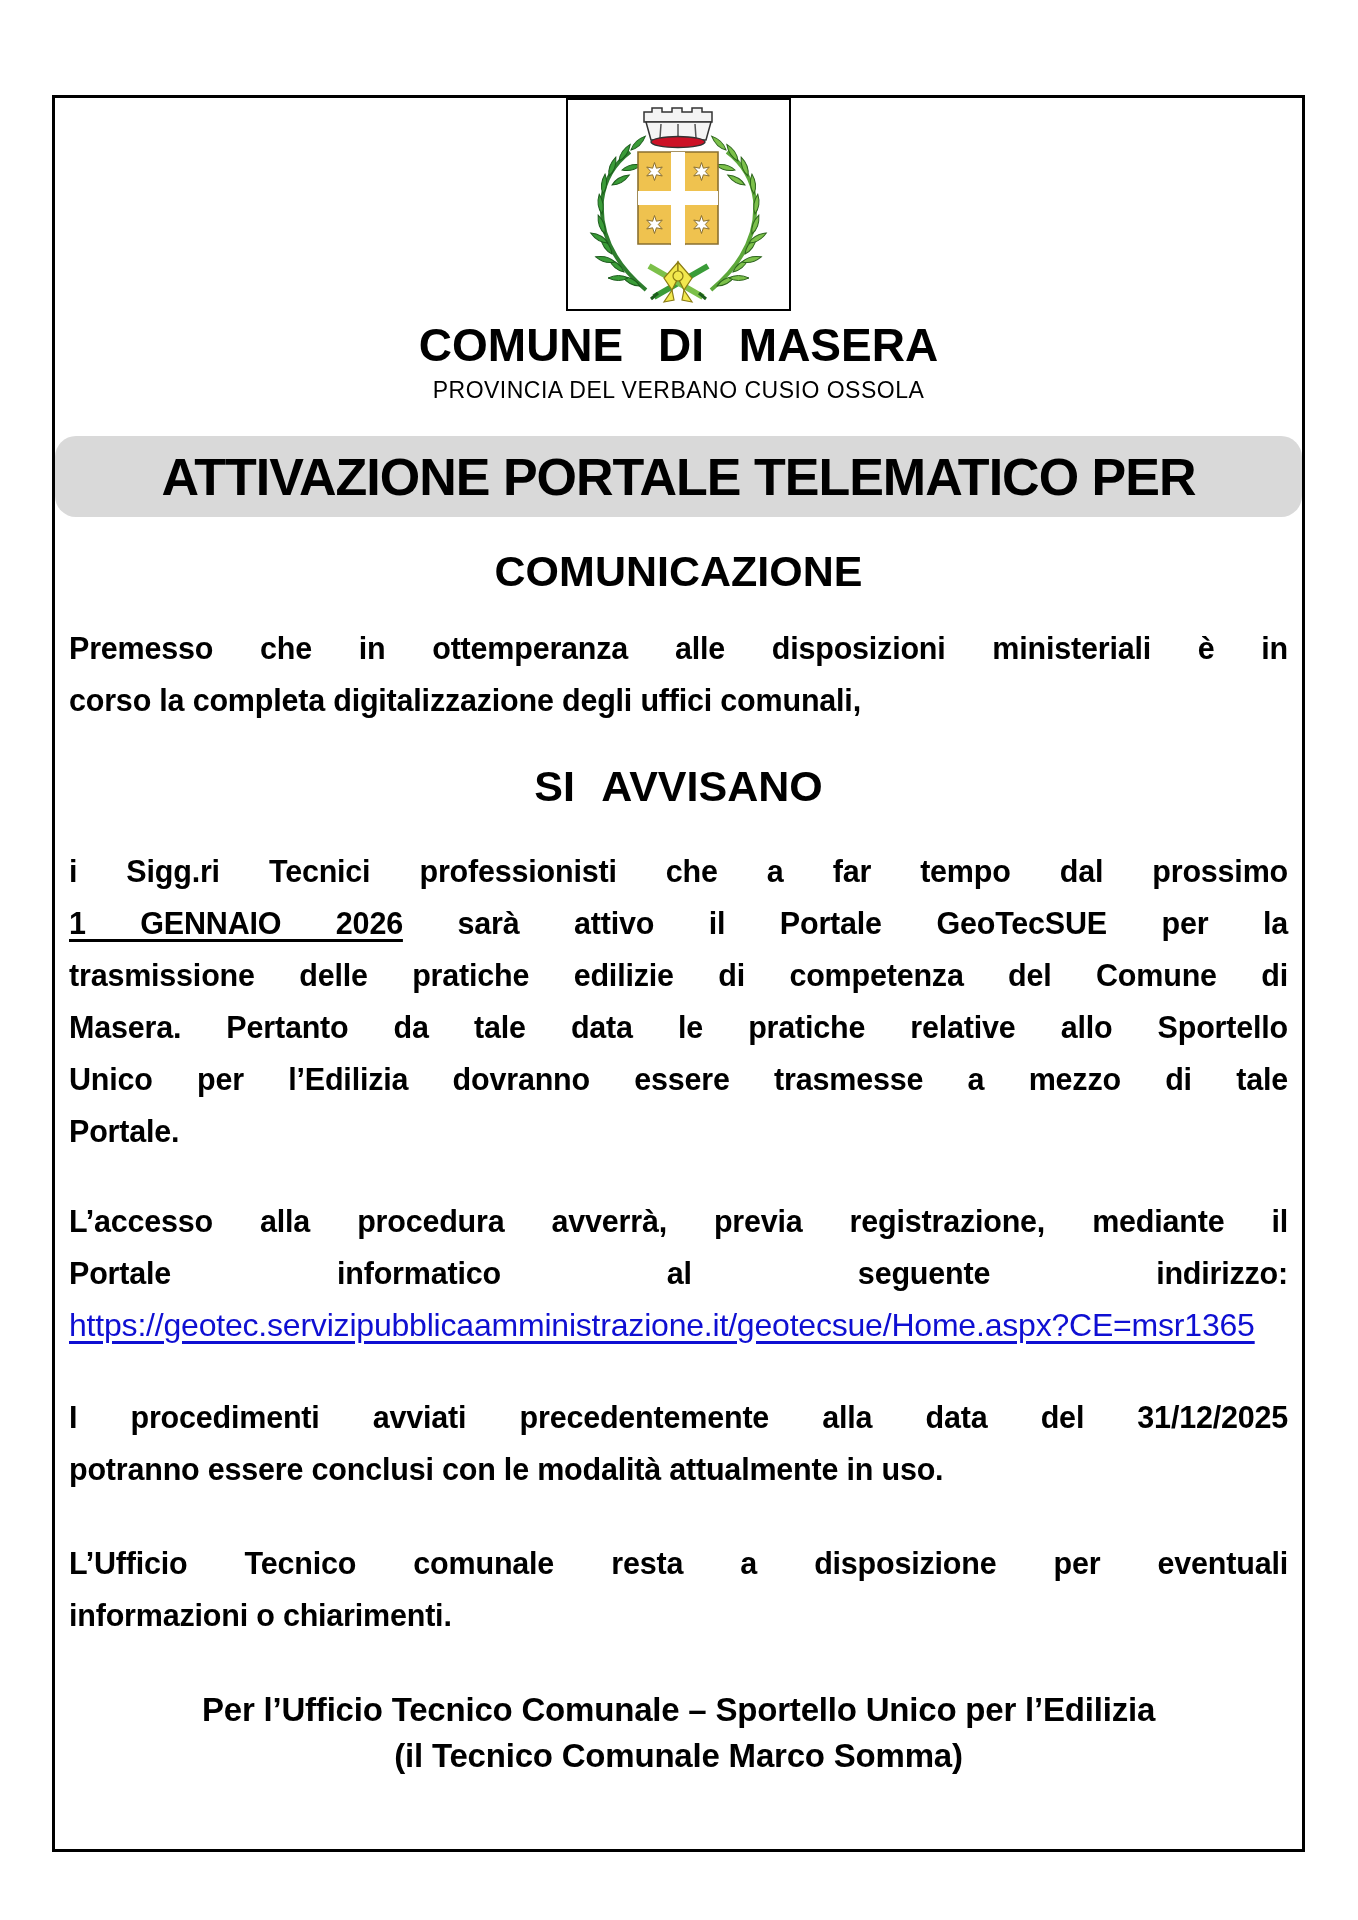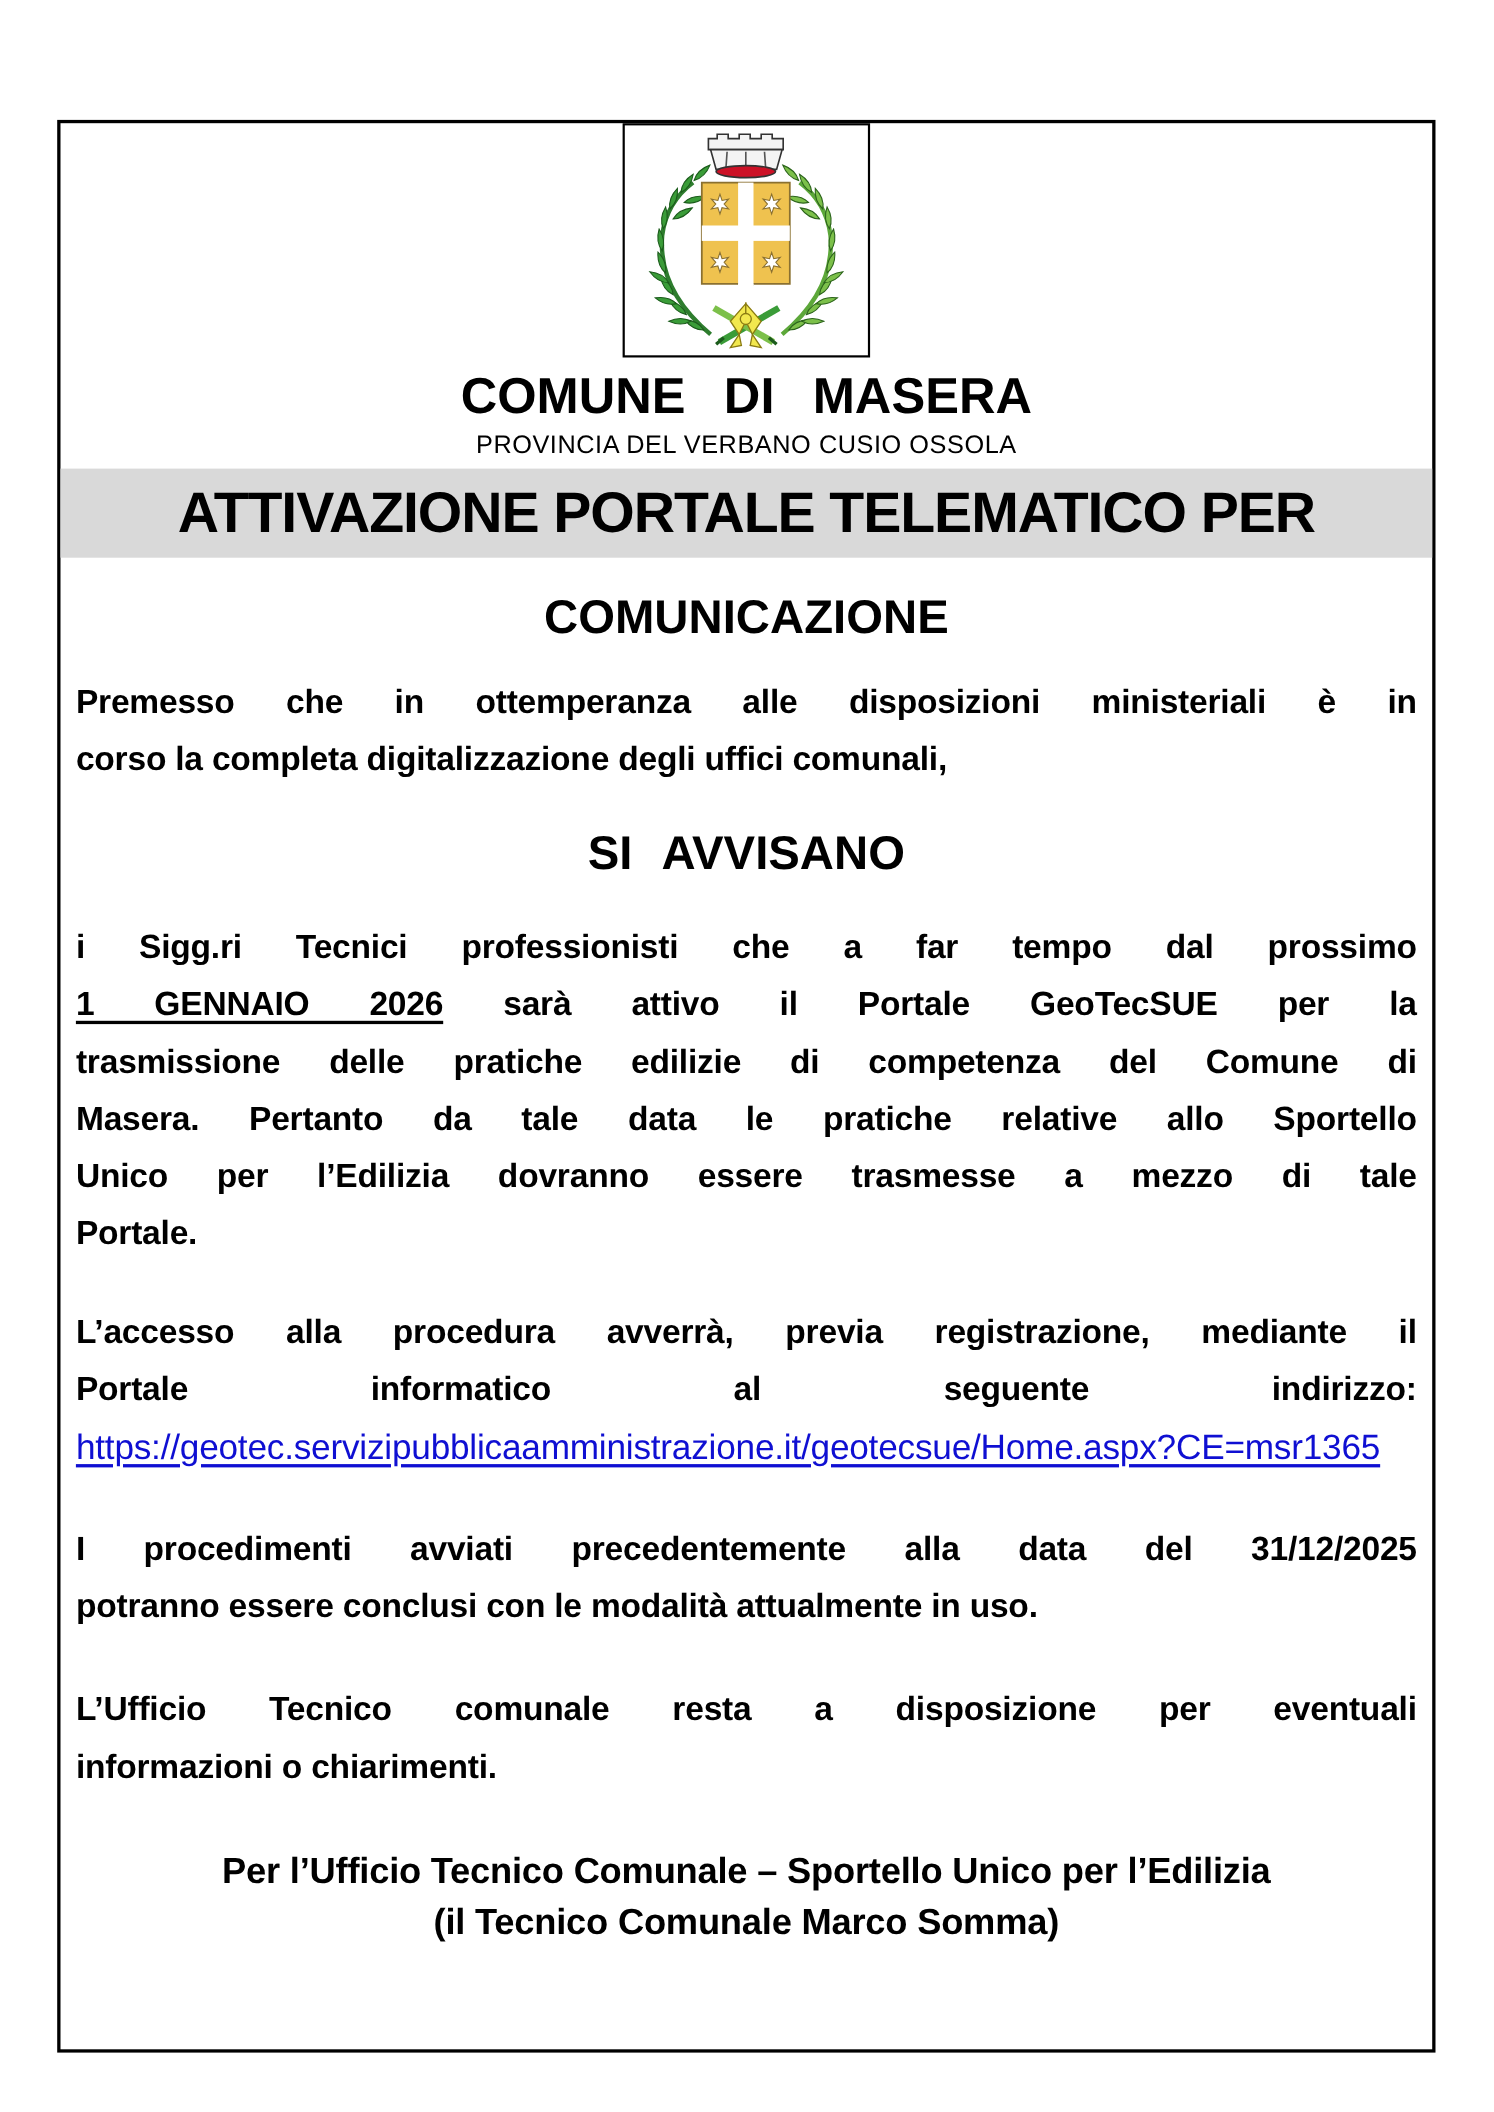--- a/index.html
+++ b/index.html
@@ -2,38 +2,38 @@
 <html lang="it"><head>
 <meta charset="utf-8">
 <style>
   html,body { margin:0; padding:0; background:#ffffff; }
   .canvas {
     position:relative; width:1358px; height:1920px; background:#ffffff;
     font-family:"Liberation Sans", sans-serif; color:#000;
     overflow:hidden;
   }
   .page {
-    position:absolute; left:52px; top:109px; width:1253px; height:1757px;
+    position:absolute; left:52px; top:95px; width:1253px; height:1757px;
     border:3px solid #000; box-sizing:border-box; background:#fff;
     padding:0 14px;
   }
   .emblem-box {
     width:225px; height:213px; margin:0 auto; background:#fff;
     border:2px solid #000; box-sizing:border-box;
   }
   .title {
     margin:10px 0 0; text-align:center; font-size:46px; font-weight:700;
     word-spacing:22px; letter-spacing:0; line-height:1.08;
   }
   .subtitle {
     margin-top:6px; text-align:center; font-size:23px; font-weight:400;
     letter-spacing:0.5px;
   }
   .banner {
-    margin:8px -14px 0; background:#d9d9d9; padding:11px 0 10px;
+    margin:32px -14px 0; background:#d9d9d9; padding:11px 0 10px;border-radius:21px;
   }
   .banner-line {
     text-align:center; font-size:52px; line-height:60px; font-weight:700;
     letter-spacing:-1px;
   }
   .sec-heading {
     margin:30px 0 0; text-align:center; font-size:43px; font-weight:700;
     letter-spacing:0;
   }
   .wide-words { word-spacing:16px; }

